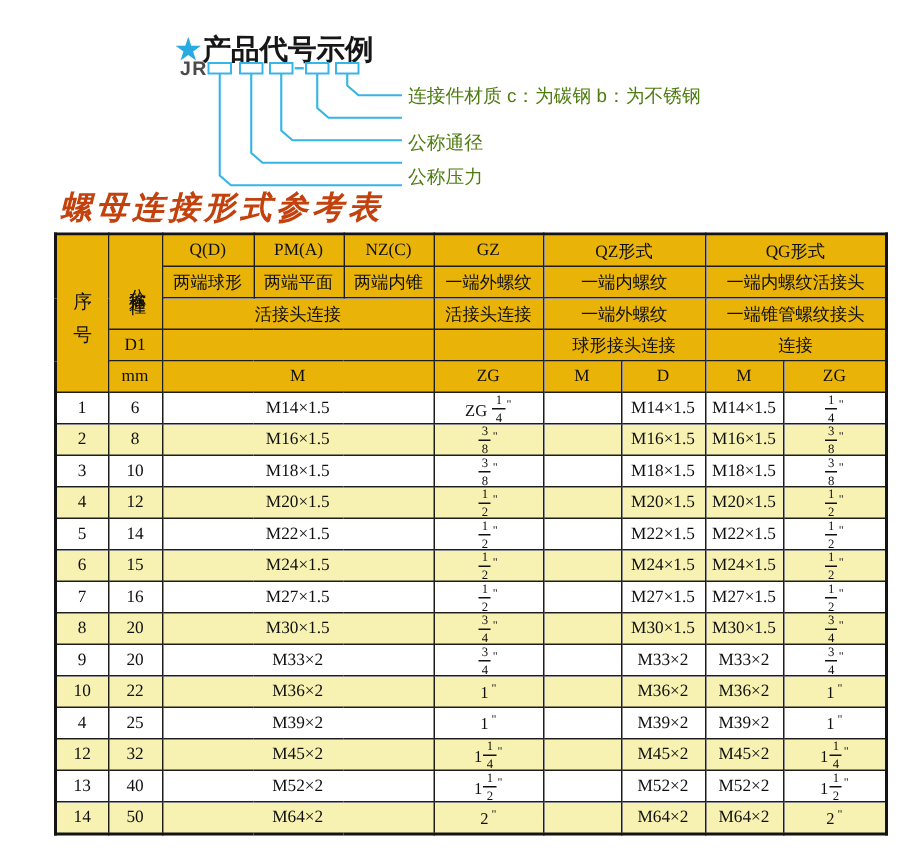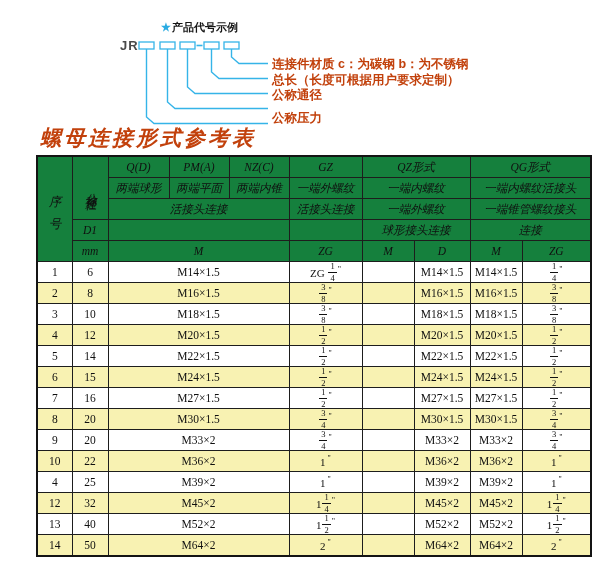--- a/index.html
+++ b/index.html
@@ -2,42 +2,42 @@
 <html><head>
 <meta charset="utf-8">
 <style>
   html,body { margin:0; padding:0; background:#fff; }
   .page {
     position:relative; width:600px; height:567px; background:#fff;
     font-family:"Liberation Sans", sans-serif; color:#161616; overflow:hidden;
   }
   .abs { position:absolute; }
   
-  .diagram-title { left:117px; top:20px; font-size:11px; font-weight:bold; white-space:nowrap;margin-left:44px; }
+  .diagram-title { left:117px; top:20px; font-size:19px; font-weight:bold; white-space:nowrap; }
   .diagram-title .star { color:#29abe2; margin-right:1px; }
   .jr-label { left:120px; top:38px; font-size:13px; font-weight:bold; color:#4a4a4a; letter-spacing:1px; }
   .diagram-svg { left:0; top:0; width:600px; height:140px; }
-  .dlabel { left:272px; font-size:12.5px; font-weight:bold; color:#c2410c; white-space:nowrap; }
+  .dlabel { left:272px; font-size:12.5px; font-weight:normal; color:#4d7c0f; white-space:nowrap; }
   
   .table-title {
     left:40px; top:124px; font-size:21px; font-weight:bold; font-style:italic;
     font-family:"DejaVu Serif","Liberation Serif",serif; letter-spacing:3px; color:#c2410c;
   }
   
   .tbl-wrap { left:36px; top:155px; }
   table {
     border-collapse:collapse; table-layout:fixed; width:554px;
     font-family:"Liberation Serif","DejaVu Serif",serif;
   }
   table { border:2px solid #141414; }
   th, td {
     border:1px solid #1d1d1d; text-align:center; vertical-align:middle;
     padding:0; font-size:11.5px; font-weight:normal; color:#101010; overflow:hidden;
   }
-  thead th { background:#15803d; height:20px;font-style:italic; }
+  thead th { background:#eab308; height:20px; }
   tbody td { height:20px; background:#ffffff; }
   tbody tr.alt td { background:#f8f2b2; }
   .v-serial {
     display:inline-block; writing-mode:vertical-lr; text-orientation:upright;
     letter-spacing:1.9em; font-size:12.5px; line-height:1;
   }
   .v-diam {
     display:inline-block; writing-mode:vertical-lr; text-orientation:upright;
     letter-spacing:0.18em; font-size:11.5px; line-height:1;
   }
@@ -70,21 +70,20 @@
     <g fill="none" stroke="#35b4e8" stroke-width="1.4">
       <path d="M231.5,49 L231.5,57 L239,63.5 L268,63.5"></path>
       <path d="M211.5,49 L211.5,72 L219,78.5 L268,78.5"></path>
       <path d="M187.5,49 L187.5,87 L195,93.5 L268,93.5"></path>
       <path d="M167.5,49 L167.5,102 L175,108.5 L268,108.5"></path>
       <path d="M146.5,49 L146.5,117 L154,123.5 L268,123.5"></path>
     </g>
   </svg>
 
   <div class="abs dlabel" style="top:56px">连接件材质  c：为碳钢  b：为不锈钢</div>
-  <div class="abs dlabel" style="top:71.5px">总长（长度可根据用户要求定制）</div>
   <div class="abs dlabel" style="top:87px">公称通径</div>
   <div class="abs dlabel" style="top:110px">公称压力</div>
 
   <div class="abs table-title">螺母连接形式参考表</div>
 
   <div class="abs tbl-wrap">
     <table>
       <colgroup>
         <col style="width:35px">
           <col style="width:36px">

